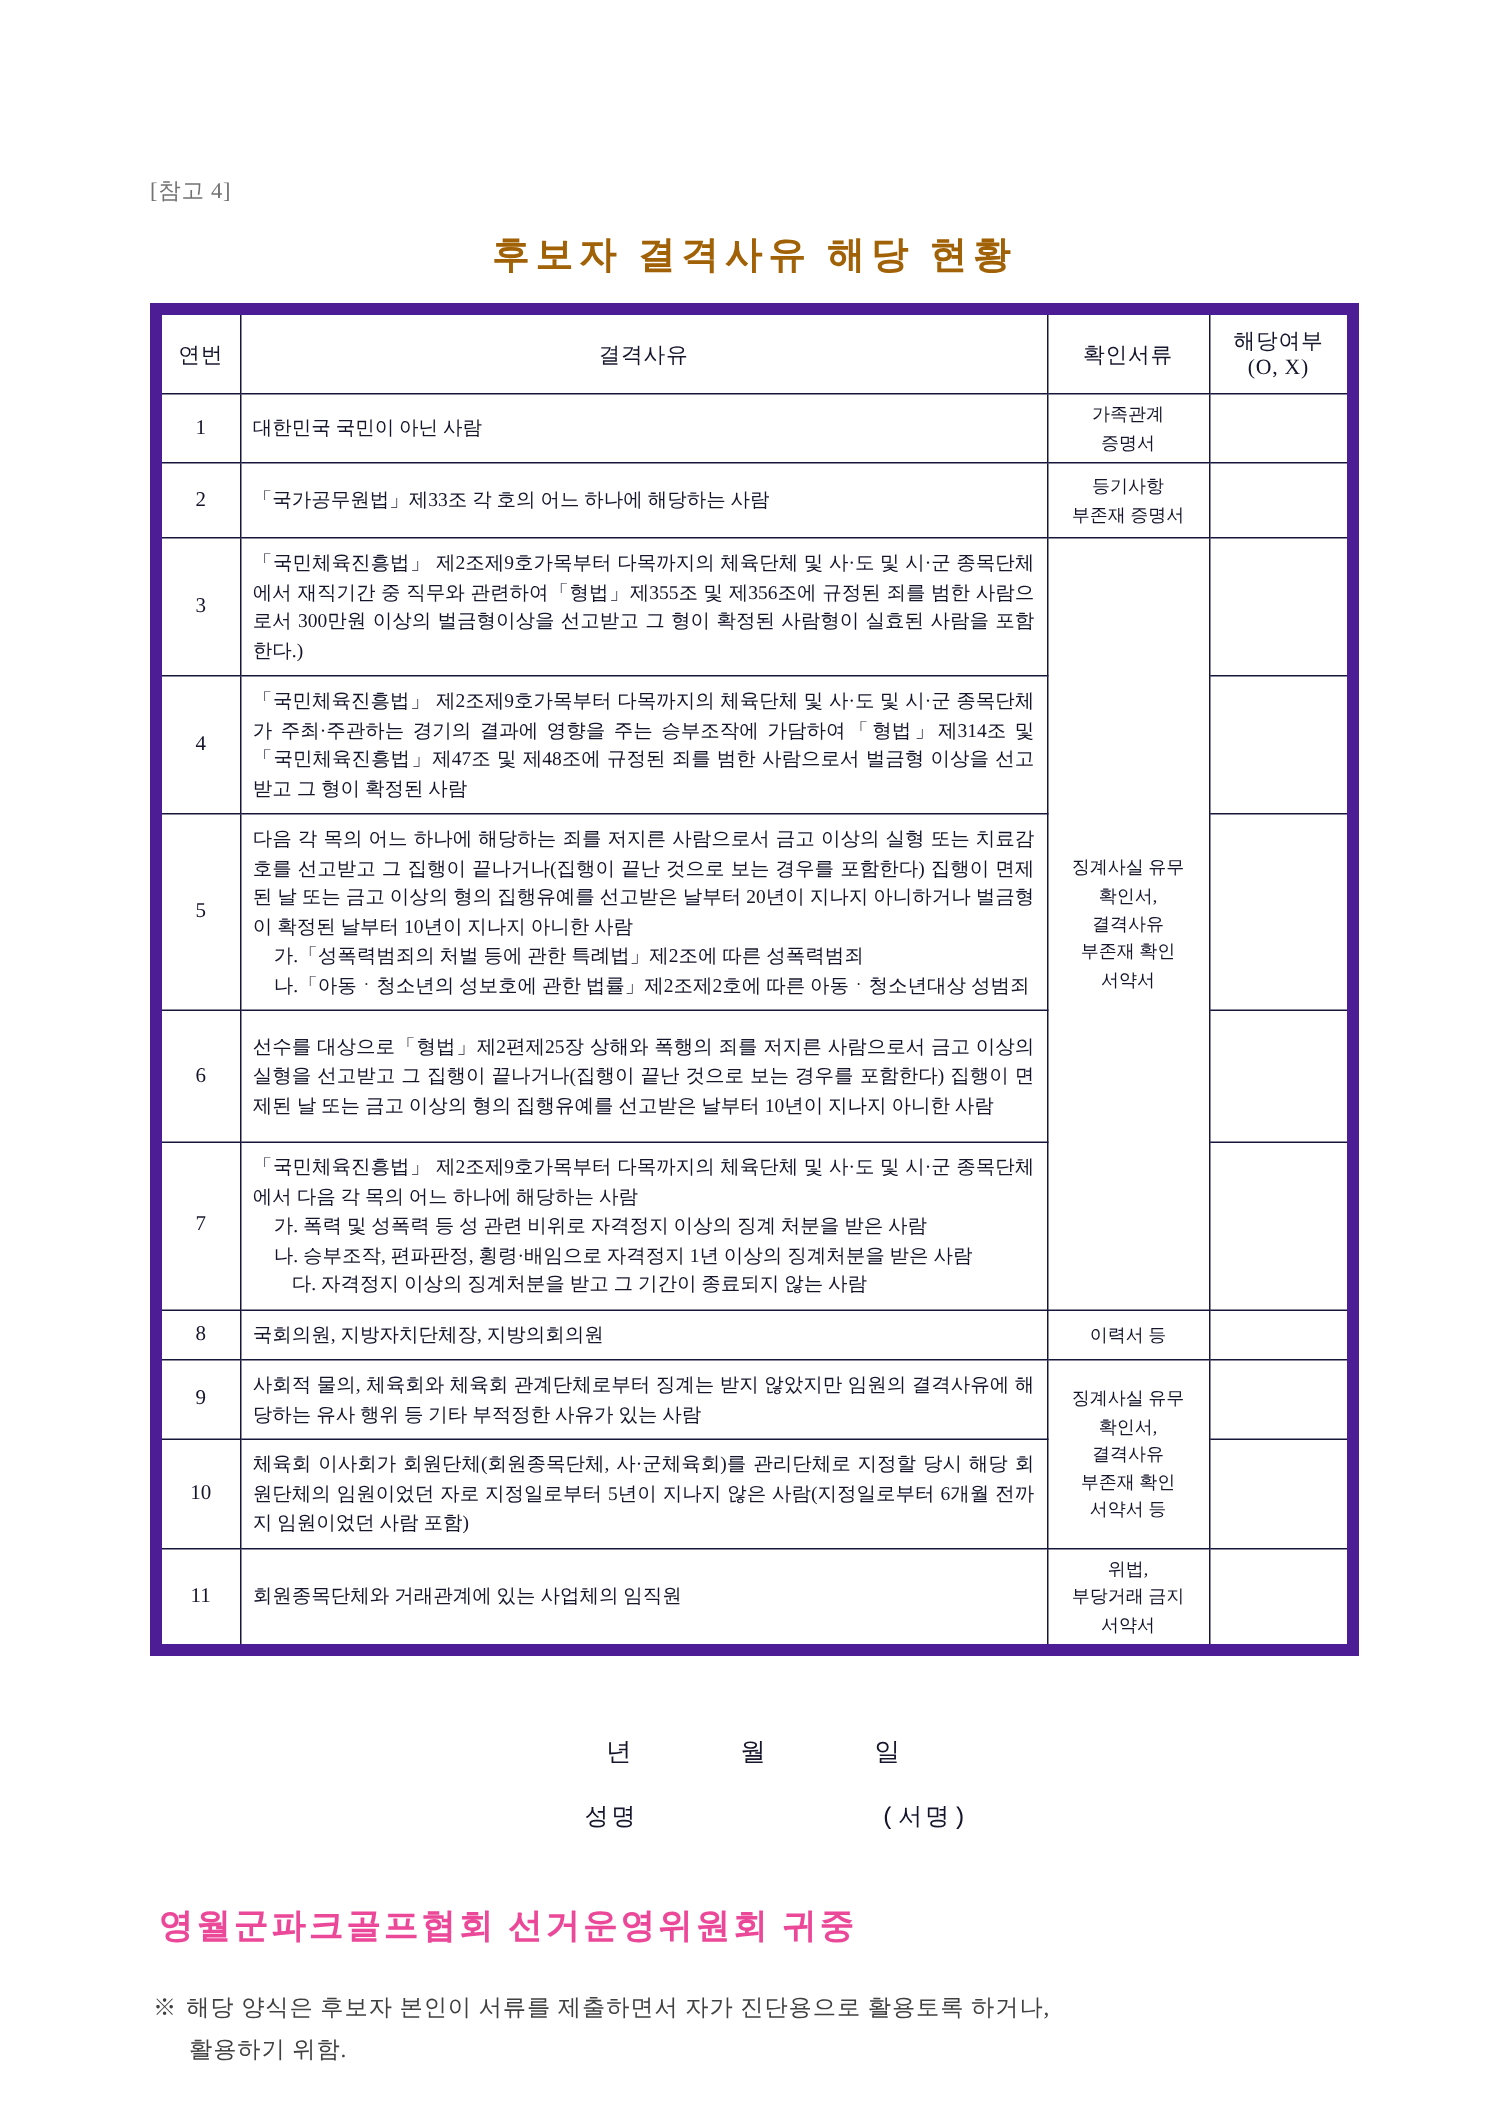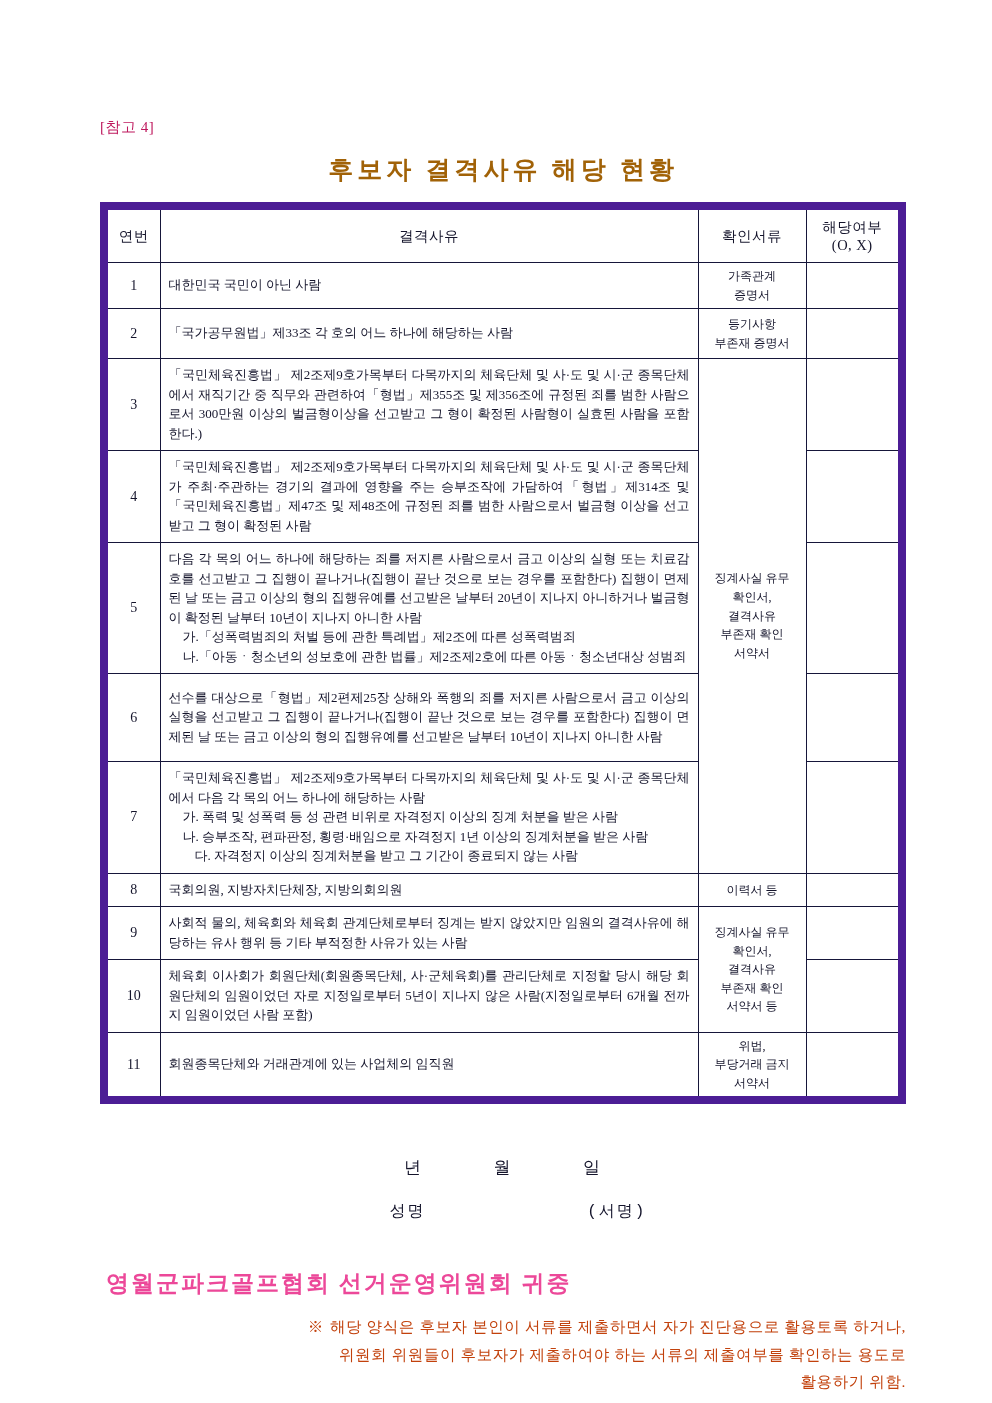--- a/index.html
+++ b/index.html
@@ -16,21 +16,21 @@
   }
   .page {
     width: 992px;
     min-height: 1403px;
     box-sizing: border-box;
     padding: 118px 86px 40px 100px;
     position: relative;
   }
   .ref-tag {
     font-size: 15px;
-    color: #be185d;
+    color: #737373;
     letter-spacing: 0.5px;
     margin-bottom: 16px;
   }
   .doc-title {
     text-align: center;
     font-size: 25px;
     font-weight: bold;
     letter-spacing: 4px;
     color: #a16207;
     margin: 6px 0 16px 0;
@@ -98,27 +98,26 @@
   .name-line .sg { display: inline-block; margin-left: 150px; }
   .org-line {
     margin-top: 46px;
     font-size: 23px;
     font-weight: bold;
     letter-spacing: 2px;
     color: #ec4899;
     padding-left: 6px;
   }
   .note {
-    margin-top: 14px;
+    margin-top: 26px;
     font-size: 15.5px;
     line-height: 1.75;
-    color: #c2410c;
+    color: #404040;
     letter-spacing: 0.6px;
     padding-left: 2px;
-    text-align: right;
   }
   .note .star { margin-right: 6px; }
   .note .l2 { display: block; padding-left: 24px; }
   .note .l3 { display: block; padding-left: 24px; }
 </style>
 </head>
 <body>
 
 <div class="page">
 
@@ -251,17 +250,16 @@
 
   <div class="name-line">
     <span class="nm">성명</span>
     <span class="sg">(서명)</span>
   </div>
 
   <div class="org-line">영월군파크골프협회 선거운영위원회 귀중</div>
 
   <div class="note">
     <span class="star">※</span><span>해당 양식은 후보자 본인이 서류를 제출하면서 자가 진단용으로 활용토록 하거나,</span>
-    <span class="l2">위원회 위원들이 후보자가 제출하여야 하는 서류의 제출여부를 확인하는 용도로</span>
     <span class="l3">활용하기 위함.</span>
   </div>
 
 </div>
 
 </body></html>

